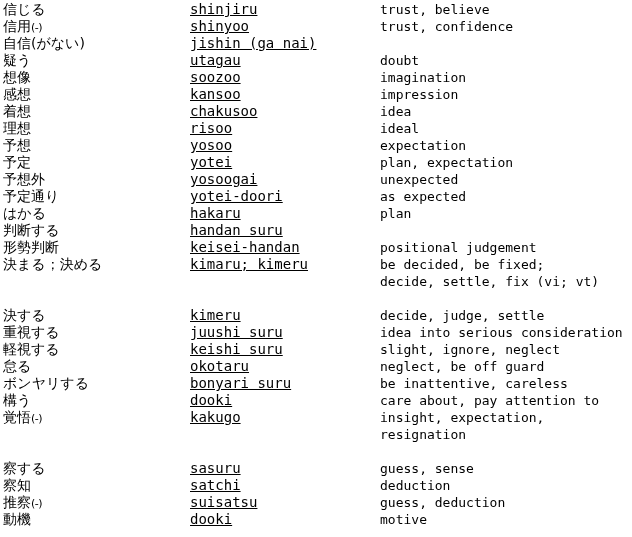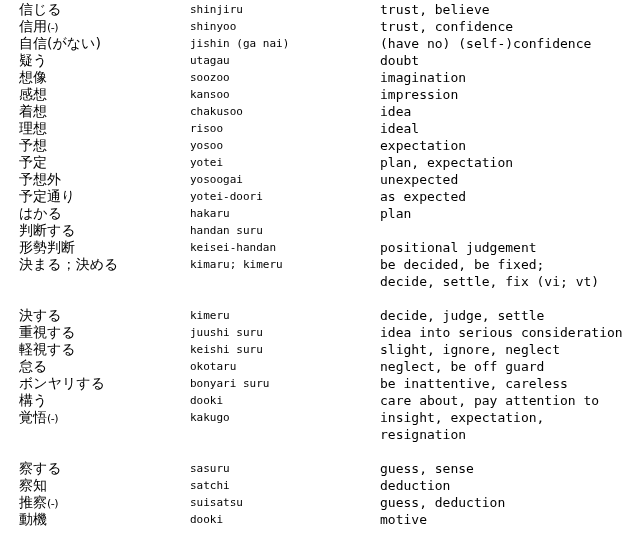--- a/index.html
+++ b/index.html
@@ -34,54 +34,55 @@
     height: 17px;
   }
 
   .col-jp {
     width: 190px;
     flex: 0 0 190px;
     font-family: "DejaVu Sans", "Liberation Sans", sans-serif;
     font-size: 14px;
     line-height: 17px;
     letter-spacing: 0px;
-    padding-left: 19px;
+    padding-left: 3px;
     box-sizing: border-box;
     overflow: hidden;
   }
   .col-jp .paren {
     font-size: 11px;
     letter-spacing: -0.5px;
   }
 
   .col-romaji {
     width: 190px;
     flex: 0 0 190px;
-    font-size: 11px;
+    font-size: 14px;
     line-height: 17px;
     box-sizing: border-box;
     overflow: hidden;
+    text-decoration: underline;
   }
 
   .col-en {
     flex: 1 1 auto;
     font-size: 13px;
     line-height: 17px;
     box-sizing: border-box;
     overflow: hidden;
     white-space: pre-line;
   }
 </style>
 </head>
 <body>
 
 <div id="vocab-table">
     <div class="vocab-row"><div class="col-jp">信じる</div><div class="col-romaji">shinjiru</div><div class="col-en">trust, believe</div></div>
     <div class="vocab-row"><div class="col-jp"><span>信用</span><span class="paren">(-)</span></div><div class="col-romaji">shinyoo</div><div class="col-en">trust, confidence</div></div>
-    <div class="vocab-row"><div class="col-jp">自信(がない)</div><div class="col-romaji">jishin (ga nai)</div><div class="col-en">(have no) (self-)confidence</div></div>
+    <div class="vocab-row"><div class="col-jp">自信(がない)</div><div class="col-romaji">jishin (ga nai)</div></div>
     <div class="vocab-row"><div class="col-jp">疑う</div><div class="col-romaji">utagau</div><div class="col-en">doubt</div></div>
     <div class="vocab-row"><div class="col-jp">想像</div><div class="col-romaji">soozoo</div><div class="col-en">imagination</div></div>
     <div class="vocab-row"><div class="col-jp">感想</div><div class="col-romaji">kansoo</div><div class="col-en">impression</div></div>
     <div class="vocab-row"><div class="col-jp">着想</div><div class="col-romaji">chakusoo</div><div class="col-en">idea</div></div>
     <div class="vocab-row"><div class="col-jp">理想</div><div class="col-romaji">risoo</div><div class="col-en">ideal</div></div>
     <div class="vocab-row"><div class="col-jp">予想</div><div class="col-romaji">yosoo</div><div class="col-en">expectation</div></div>
     <div class="vocab-row"><div class="col-jp">予定</div><div class="col-romaji">yotei</div><div class="col-en">plan, expectation</div></div>
     <div class="vocab-row"><div class="col-jp">予想外</div><div class="col-romaji">yosoogai</div><div class="col-en">unexpected</div></div>
     <div class="vocab-row"><div class="col-jp">予定通り</div><div class="col-romaji">yotei-doori</div><div class="col-en">as expected</div></div>
     <div class="vocab-row"><div class="col-jp">はかる</div><div class="col-romaji">hakaru</div><div class="col-en">plan</div></div>

